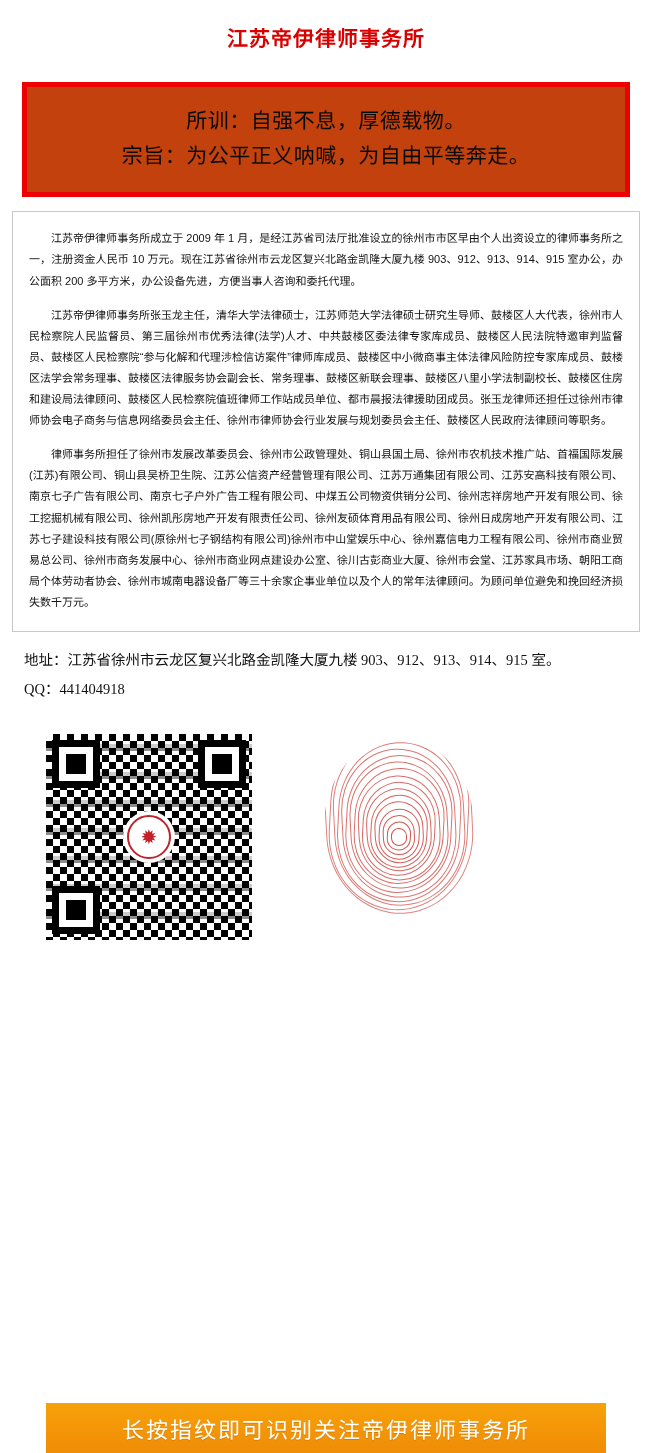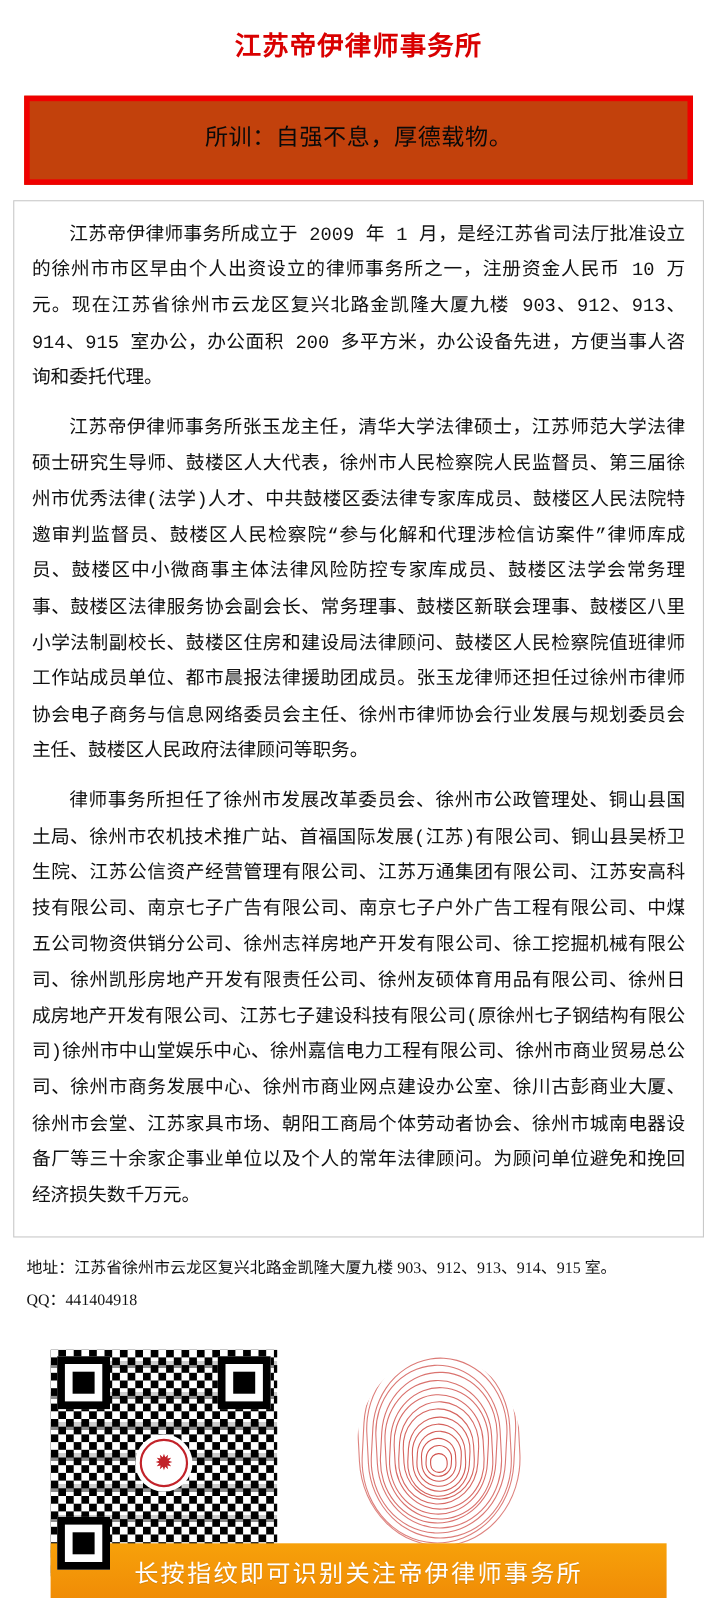--- a/index.html
+++ b/index.html
@@ -23,21 +23,21 @@
     height: 1453px;
     position: relative;
     padding: 0;
   }
 
   
   .title {
     text-align: center;
     color: #d90000;
     font-weight: bold;
-    font-size: 24px;
+    font-size: 21px;
     letter-spacing: 1px;
     padding-top: 22px;
     padding-bottom: 6px;
     font-family: "Liberation Sans", "DejaVu Sans", sans-serif;
   }
 
   
   .motto-box {
     margin: 24px 22px 0 22px;
     border: 5px solid #ef0000;
@@ -54,28 +54,28 @@
   }
 
   
   .body-box {
     margin: 14px 12px 0 12px;
     border: 1px solid #c9c9c9;
     padding: 16px 16px 14px 16px;
     background: #fff;
   }
   .para {
-    font-size: 17px;
+    font-size: 11px;
     line-height: 1.92;
     text-align: justify;
     text-justify: inter-ideograph;
     text-indent: 2em;
     margin: 0 0 13px 0;
     color: #111;
-    font-family: Liberation Mono, monospace;
+    font-family: Liberation Sans, sans-serif;
   }
   .para:last-child { margin-bottom: 4px; }
 
   
   .contact {
     margin: 14px 12px 12px 24px;
     font-size: 14.5px;
     line-height: 2.0;
     color: #111;
   }
@@ -203,20 +203,21 @@
 </style>
 </head>
 <body>
 
 <div class="page">
 
   <div class="title">江苏帝伊律师事务所</div>
 
   <div class="motto-box">
     <div class="motto-line">所训：自强不息，厚德载物。</div>
+    <div class="motto-line">宗旨：为公平正义呐喊，为自由平等奔走。</div>
   </div>
 
   <div class="body-box">
     <p class="para">江苏帝伊律师事务所成立于 2009 年 1 月，是经江苏省司法厅批准设立的徐州市市区早由个人出资设立的律师事务所之一，注册资金人民币 10 万元。现在江苏省徐州市云龙区复兴北路金凯隆大厦九楼 903、912、913、914、915 室办公，办公面积 200 多平方米，办公设备先进，方便当事人咨询和委托代理。</p>
     <p class="para">江苏帝伊律师事务所张玉龙主任，清华大学法律硕士，江苏师范大学法律硕士研究生导师、鼓楼区人大代表，徐州市人民检察院人民监督员、第三届徐州市优秀法律(法学)人才、中共鼓楼区委法律专家库成员、鼓楼区人民法院特邀审判监督员、鼓楼区人民检察院“参与化解和代理涉检信访案件”律师库成员、鼓楼区中小微商事主体法律风险防控专家库成员、鼓楼区法学会常务理事、鼓楼区法律服务协会副会长、常务理事、鼓楼区新联会理事、鼓楼区八里小学法制副校长、鼓楼区住房和建设局法律顾问、鼓楼区人民检察院值班律师工作站成员单位、都市晨报法律援助团成员。张玉龙律师还担任过徐州市律师协会电子商务与信息网络委员会主任、徐州市律师协会行业发展与规划委员会主任、鼓楼区人民政府法律顾问等职务。</p>
     <p class="para">律师事务所担任了徐州市发展改革委员会、徐州市公政管理处、铜山县国土局、徐州市农机技术推广站、首福国际发展(江苏)有限公司、铜山县吴桥卫生院、江苏公信资产经营管理有限公司、江苏万通集团有限公司、江苏安高科技有限公司、南京七子广告有限公司、南京七子户外广告工程有限公司、中煤五公司物资供销分公司、徐州志祥房地产开发有限公司、徐工挖掘机械有限公司、徐州凯彤房地产开发有限责任公司、徐州友硕体育用品有限公司、徐州日成房地产开发有限公司、江苏七子建设科技有限公司(原徐州七子钢结构有限公司)徐州市中山堂娱乐中心、徐州嘉信电力工程有限公司、徐州市商业贸易总公司、徐州市商务发展中心、徐州市商业网点建设办公室、徐川古彭商业大厦、徐州市会堂、江苏家具市场、朝阳工商局个体劳动者协会、徐州市城南电器设备厂等三十余家企事业单位以及个人的常年法律顾问。为顾问单位避免和挽回经济损失数千万元。</p>
   </div>
 
   <div class="contact">
     <div class="contact-row">

